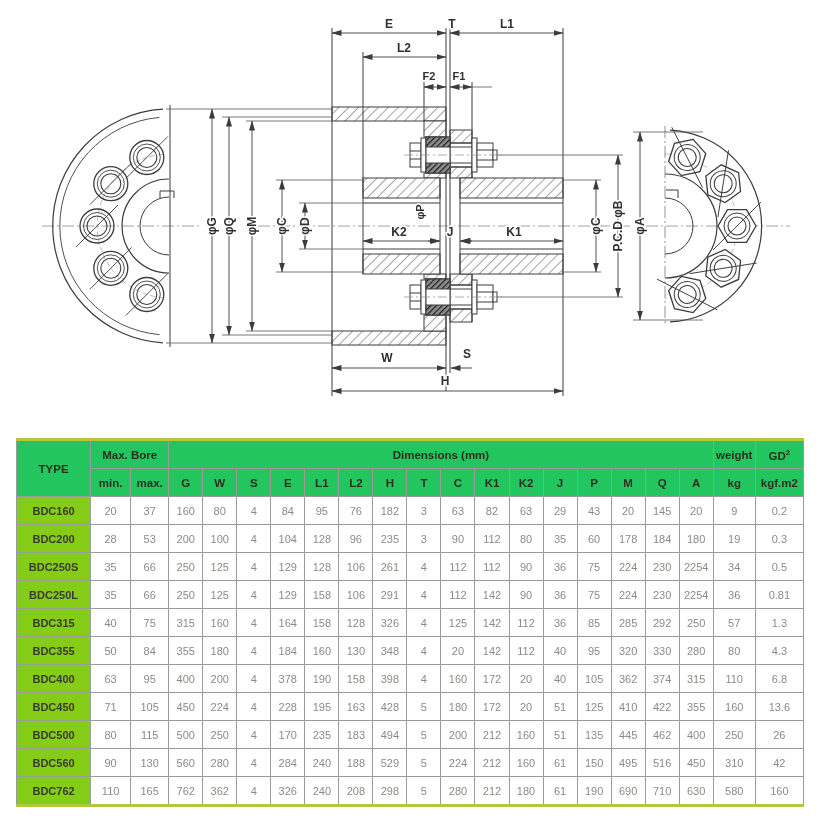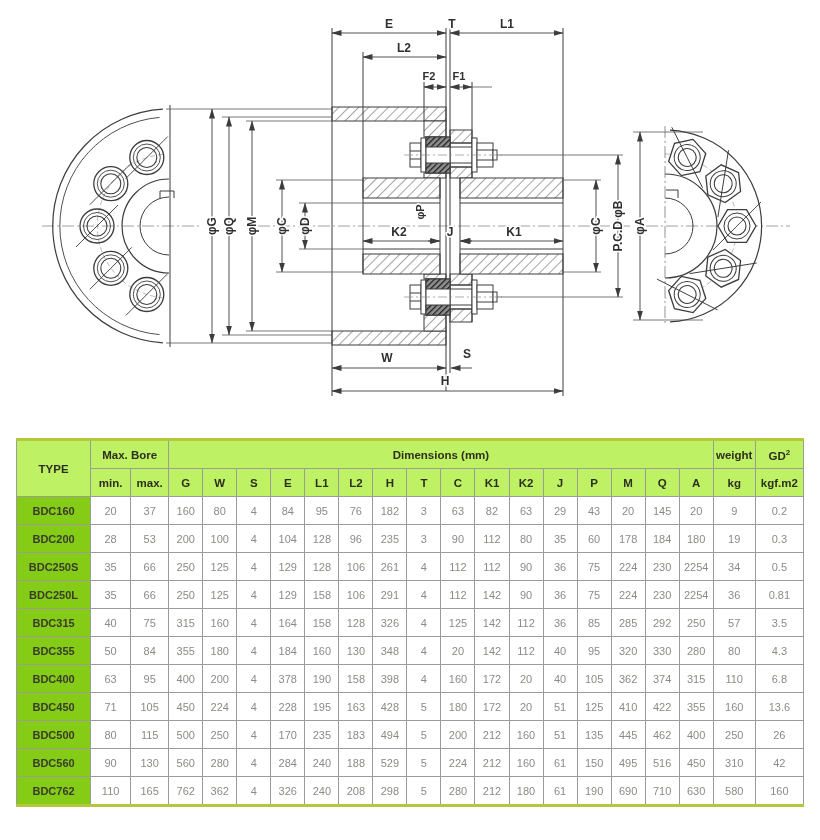--- a/index.html
+++ b/index.html
@@ -3,21 +3,21 @@
 <meta charset="utf-8">
 <style>
   html,body { margin:0; padding:0; background:#ffffff; width:820px; font-family:"Liberation Sans", sans-serif; }
   #drawing { display:block; }
   .dim { font:bold 12px "Liberation Sans", sans-serif; fill:#2f2f2f; paint-order:stroke; stroke:#ffffff; stroke-width:3px; text-anchor:middle; }
   .dim-small { font:bold 11px "Liberation Sans", sans-serif; fill:#2f2f2f; paint-order:stroke; stroke:#ffffff; stroke-width:3px; text-anchor:middle; }
   .tblwrap { margin:0 16px; }
   table.spec { border-collapse:collapse; width:788px; table-layout:fixed;
     border-top:3px solid #b5c73c; border-bottom:3px solid #b5c73c; }
   table.spec th, table.spec td { border:1px solid #9b9b97; text-align:center; padding:0; overflow:hidden; }
-  table.spec thead th { background:#bef264; color:#2e2e20; font-size:11.5px; height:27px; font-weight:bold; }
+  table.spec thead th { background:#22c55e; color:#2e2e20; font-size:11.5px; height:27px; font-weight:bold; }
   table.spec td { font-size:11px; color:#8b8b85; height:27px; background:#ffffff; }
   table.spec td.type { background:#84cc16; color:#3a3a2e; font-weight:bold; }
   table.spec sup { font-size:8px; }
 </style>
 </head>
 <body>
 
 <svg id="drawing" width="820" height="438" viewBox="0 0 820 438" xmlns="http://www.w3.org/2000/svg">
   <defs>
     <pattern id="h" width="7" height="7" patternUnits="userSpaceOnUse" patternTransform="rotate(45)">
@@ -386,21 +386,21 @@
           <td>4</td>
           <td>125</td>
           <td>142</td>
           <td>112</td>
           <td>36</td>
           <td>85</td>
           <td>285</td>
           <td>292</td>
           <td>250</td>
           <td>57</td>
-          <td>3.5</td>
+          <td>1.3</td>
         </tr>
         <tr>
           <td class="type">BDC355</td>
           <td>50</td>
           <td>84</td>
           <td>355</td>
           <td>180</td>
           <td>4</td>
           <td>184</td>
           <td>160</td>

